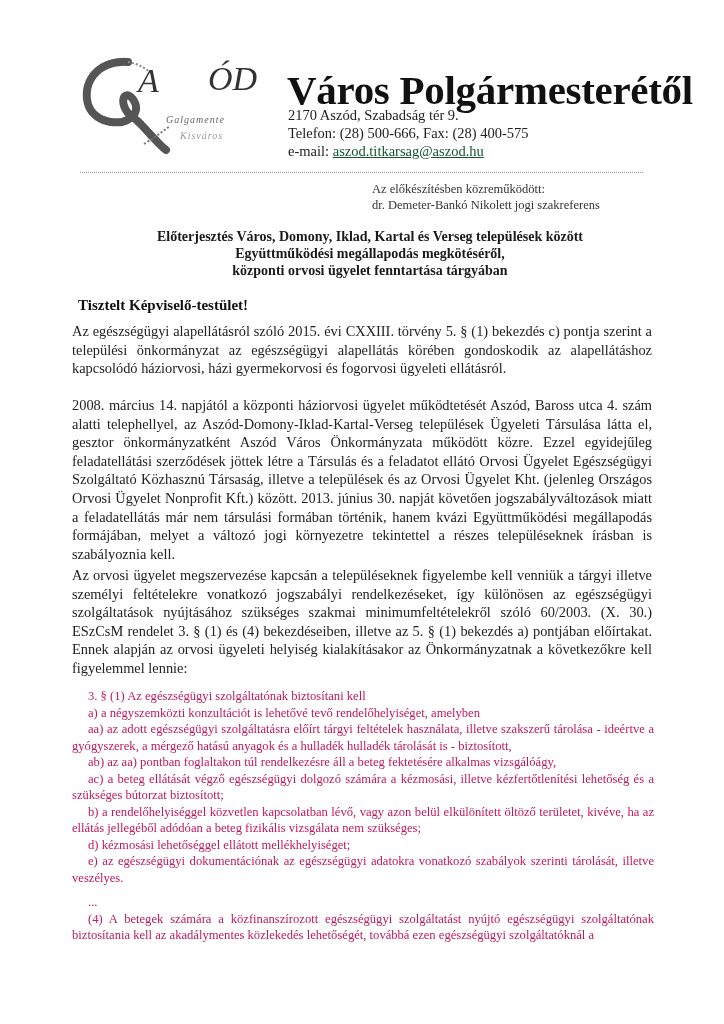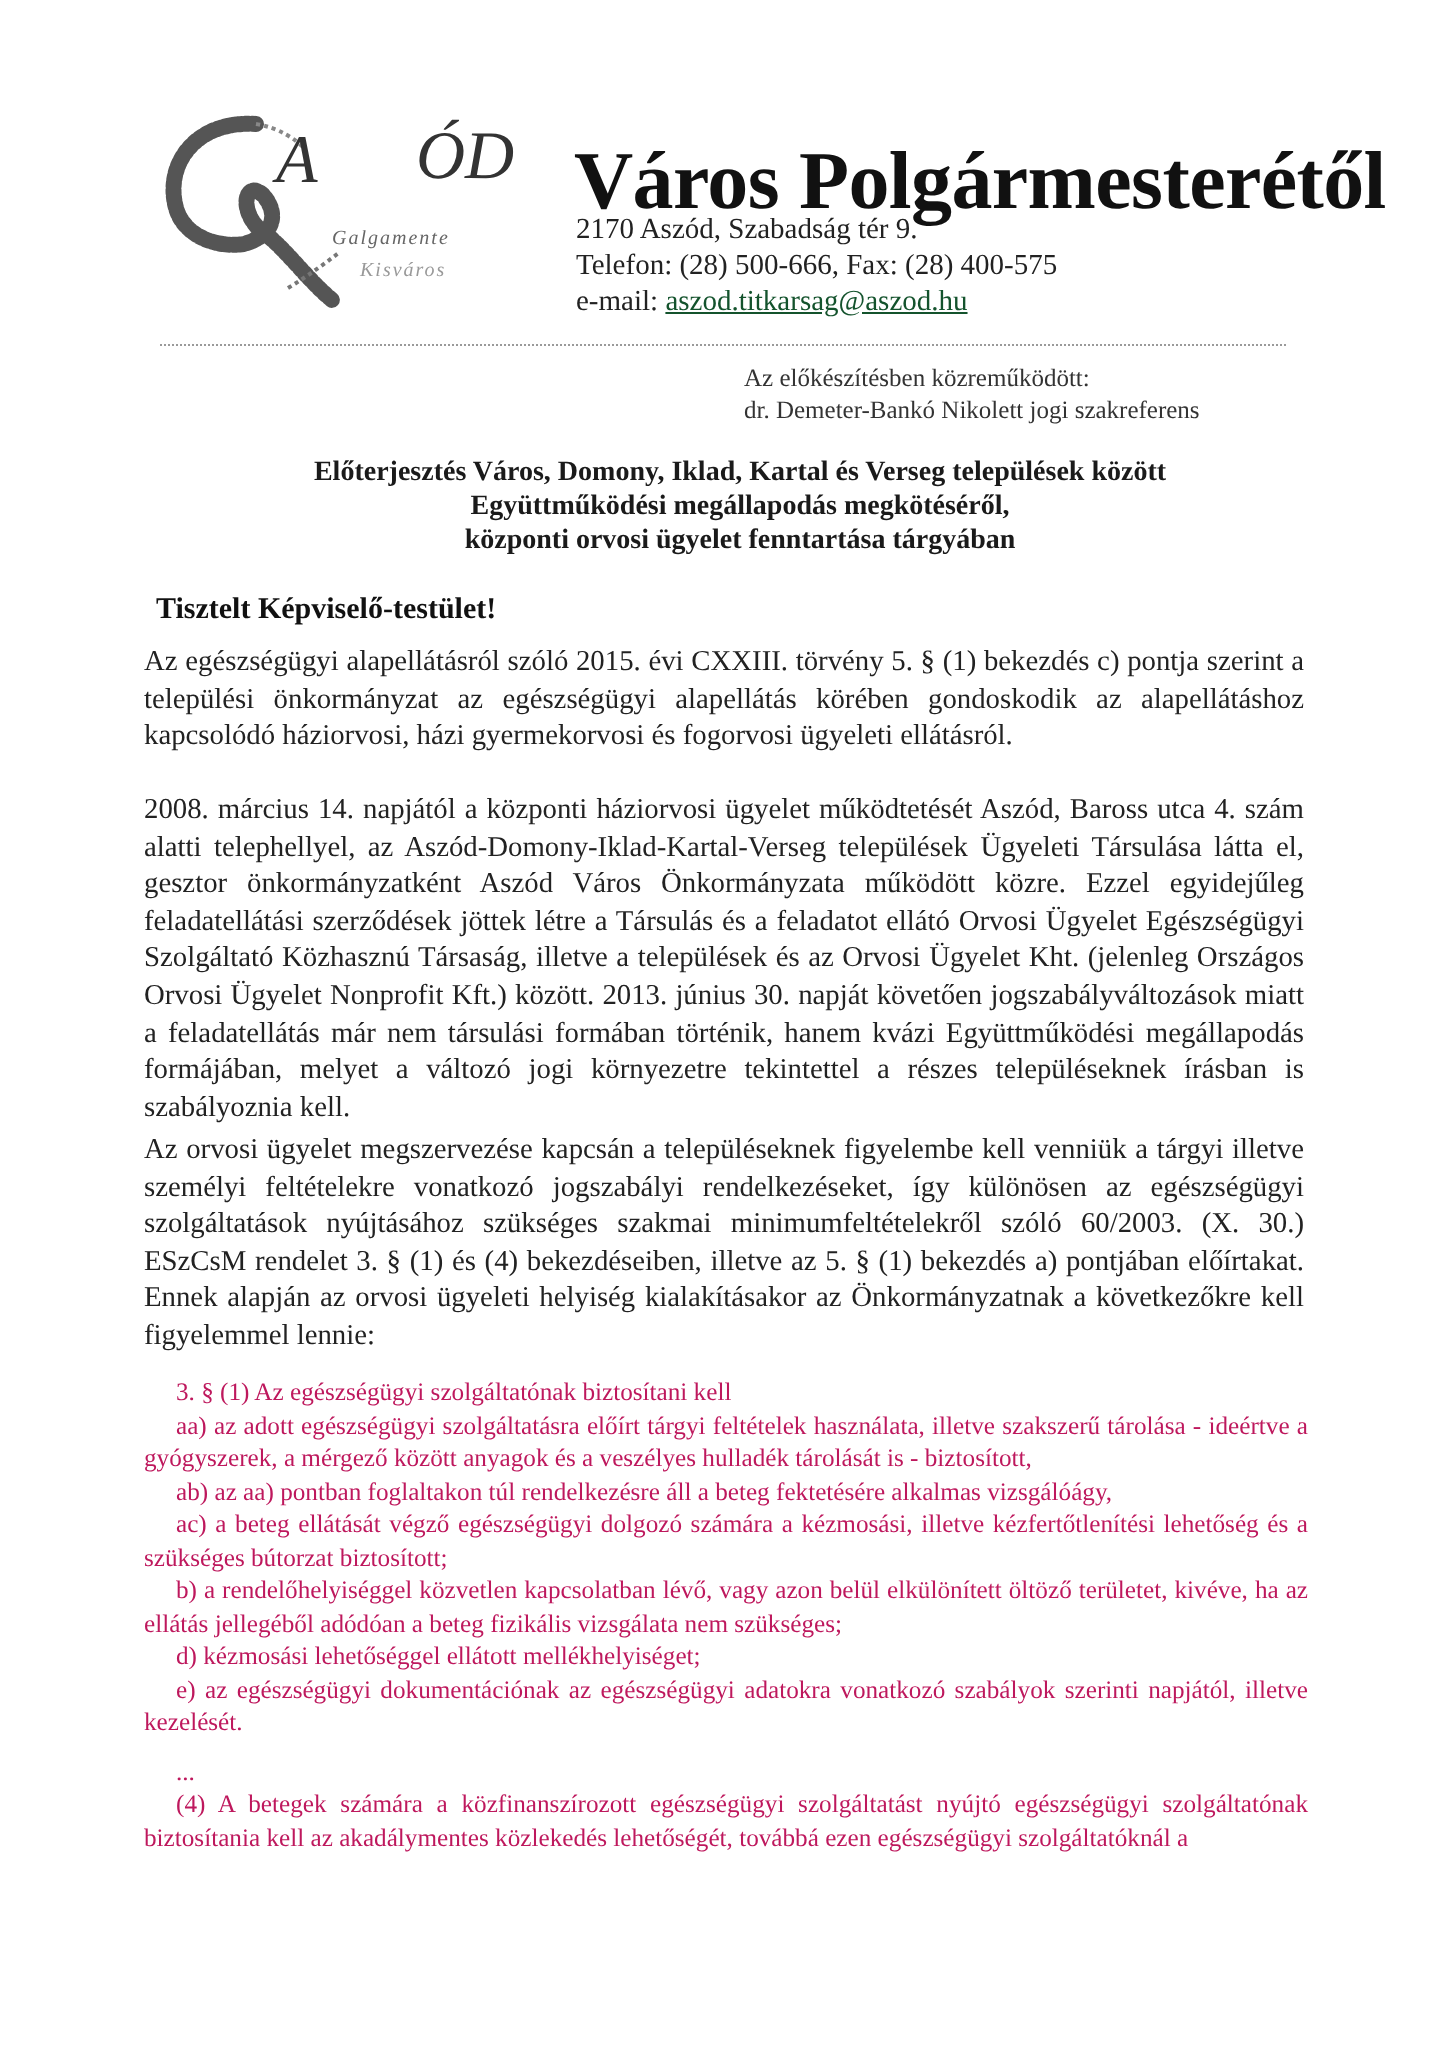--- a/index.html
+++ b/index.html
@@ -96,22 +96,23 @@
 </div>
 
 <div id="salutation" class="abs">Tisztelt Képviselő-testület!</div>
 
 <div id="para-1" class="abs para">Az egészségügyi alapellátásról szóló 2015. évi CXXIII. törvény 5. § (1) bekezdés c) pontja szerint a települési önkormányzat az egészségügyi alapellátás körében gondoskodik az alapellátáshoz kapcsolódó háziorvosi, házi gyermekorvosi és fogorvosi ügyeleti ellátásról.</div>
 <div id="para-2" class="abs para">2008. március 14. napjától a központi háziorvosi ügyelet működtetését Aszód, Baross utca 4. szám alatti telephellyel, az Aszód-Domony-Iklad-Kartal-Verseg települések Ügyeleti Társulása látta el, gesztor önkormányzatként Aszód Város Önkormányzata működött közre. Ezzel egyidejűleg feladatellátási szerződések jöttek létre a Társulás és a feladatot ellátó Orvosi Ügyelet Egészségügyi Szolgáltató Közhasznú Társaság, illetve a települések és az Orvosi Ügyelet Kht. (jelenleg Országos Orvosi Ügyelet Nonprofit Kft.) között. 2013. június 30. napját követően jogszabályváltozások miatt a feladatellátás már nem társulási formában történik, hanem kvázi Együttműködési megállapodás formájában, melyet a változó jogi környezetre tekintettel a részes településeknek írásban is szabályoznia kell.</div>
 <div id="para-3" class="abs para">Az orvosi ügyelet megszervezése kapcsán a településeknek figyelembe kell venniük a tárgyi illetve személyi feltételekre vonatkozó jogszabályi rendelkezéseket, így különösen az egészségügyi szolgáltatások nyújtásához szükséges szakmai minimumfeltételekről szóló 60/2003. (X. 30.) ESzCsM rendelet 3. § (1) és (4) bekezdéseiben, illetve az 5. § (1) bekezdés a) pontjában előírtakat. Ennek alapján az orvosi ügyeleti helyiség kialakításakor az Önkormányzatnak a következőkre kell figyelemmel lennie:</div>
 
 <div id="quote" class="abs">
   <p>3. § (1) Az egészségügyi szolgáltatónak biztosítani kell</p>
-  <p>aa) az adott egészségügyi szolgáltatásra előírt tárgyi feltételek használata, illetve szakszerű tárolása - ideértve a gyógyszerek, a mérgező között anyagok és a veszélyes hulladék tárolását is - biztosított,</p>
+  <p>a) a négyszemközti konzultációt is lehetővé tevő rendelőhelyiséget, amelyben</p>
+  <p>aa) az adott egészségügyi szolgáltatásra előírt tárgyi feltételek használata, illetve szakszerű tárolása - ideértve a gyógyszerek, a mérgező hatású anyagok és a hulladék hulladék tárolását is - biztosított,</p>
   <p>ab) az aa) pontban foglaltakon túl rendelkezésre áll a beteg fektetésére alkalmas vizsgálóágy,</p>
   <p>ac) a beteg ellátását végző egészségügyi dolgozó számára a kézmosási, illetve kézfertőtlenítési lehetőség és a szükséges bútorzat biztosított;</p>
   <p>b) a rendelőhelyiséggel közvetlen kapcsolatban lévő, vagy azon belül elkülönített öltöző területet, kivéve, ha az ellátás jellegéből adódóan a beteg fizikális vizsgálata nem szükséges;</p>
   <p>d) kézmosási lehetőséggel ellátott mellékhelyiséget;</p>
-  <p>e) az egészségügyi dokumentációnak az egészségügyi adatokra vonatkozó szabályok szerinti napjától, illetve kezelését.</p>
+  <p>e) az egészségügyi dokumentációnak az egészségügyi adatokra vonatkozó szabályok szerinti tárolását, illetve veszélyes.</p>
   <div class="gap"></div>
   <p class="ellipsis">...</p>
   <p>(4) A betegek számára a közfinanszírozott egészségügyi szolgáltatást nyújtó egészségügyi szolgáltatónak biztosítania kell az akadálymentes közlekedés lehetőségét, továbbá ezen egészségügyi szolgáltatóknál a</p>
 </div>
 
 </body></html>

